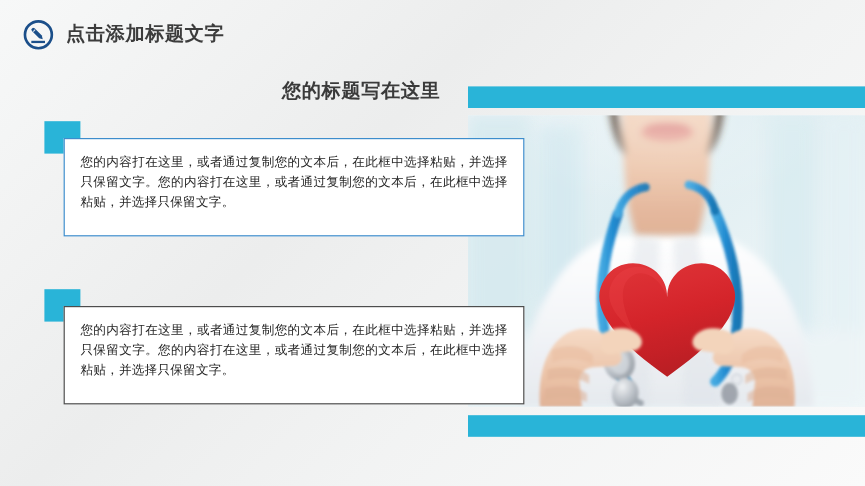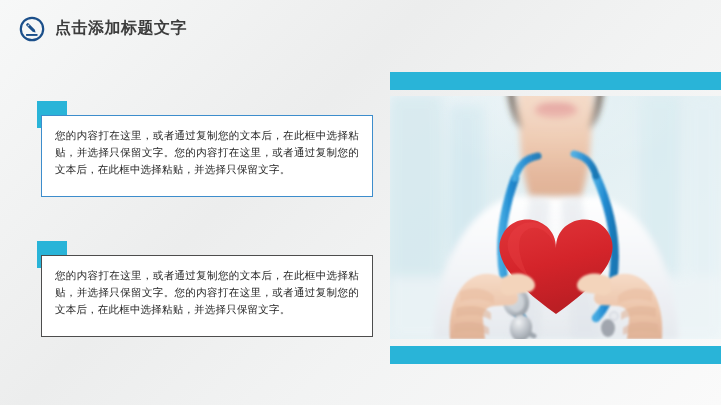--- a/index.html
+++ b/index.html
@@ -69,23 +69,23 @@
     position: absolute;
     left: 0; top: 0;
     width: 30px;
     height: 27px;
     background: #29b4d8;
     z-index: 1;
   }
 
   .text-box {
     position: absolute;
-    left: 4px;
+    left: 16px;
     top: 14px;
-    width: 332px;
+    width: 384px;
     height: 82px;
     background: #ffffff;
     box-sizing: border-box;
     padding: 11px 13px 10px 13px;
     z-index: 2;
   }
   .text-box.blue   { border: 1.5px solid #3d8dcc; }
   .text-box.dark   { border: 1.5px solid #4d4d4d; }
 
   .text-box p {
@@ -150,20 +150,21 @@
           <path d="M12.0 5.6 h2.0 l0.55 1.3 v8.6 l-1.55 2.6 l-1.55 -2.6 v-8.6 z" fill="#1b4f8a"></path>
           <rect x="11.85" y="7.6" width="2.3" height="0.85" fill="#ffffff" opacity="0.85"></rect>
         </g>
         <rect x="7.1" y="18.0" width="11.4" height="1.9" fill="#1b4f8a"></rect>
       </svg>
     </div>
 
     <div class="header-title">点击添加标题文字</div>
   </div>
 
+  <div class="subtitle">您的标题写在这里</div>
 
   <div class="content-block one">
     <div class="accent-square"></div>
     <div class="text-box blue">
       <p>您的内容打在这里，或者通过复制您的文本后，在此框中选择粘贴，并选择只保留文字。您的内容打在这里，或者通过复制您的文本后，在此框中选择粘贴，并选择只保留文字。</p>
     </div>
   </div>
 
   <div class="content-block two">
     <div class="accent-square"></div>

